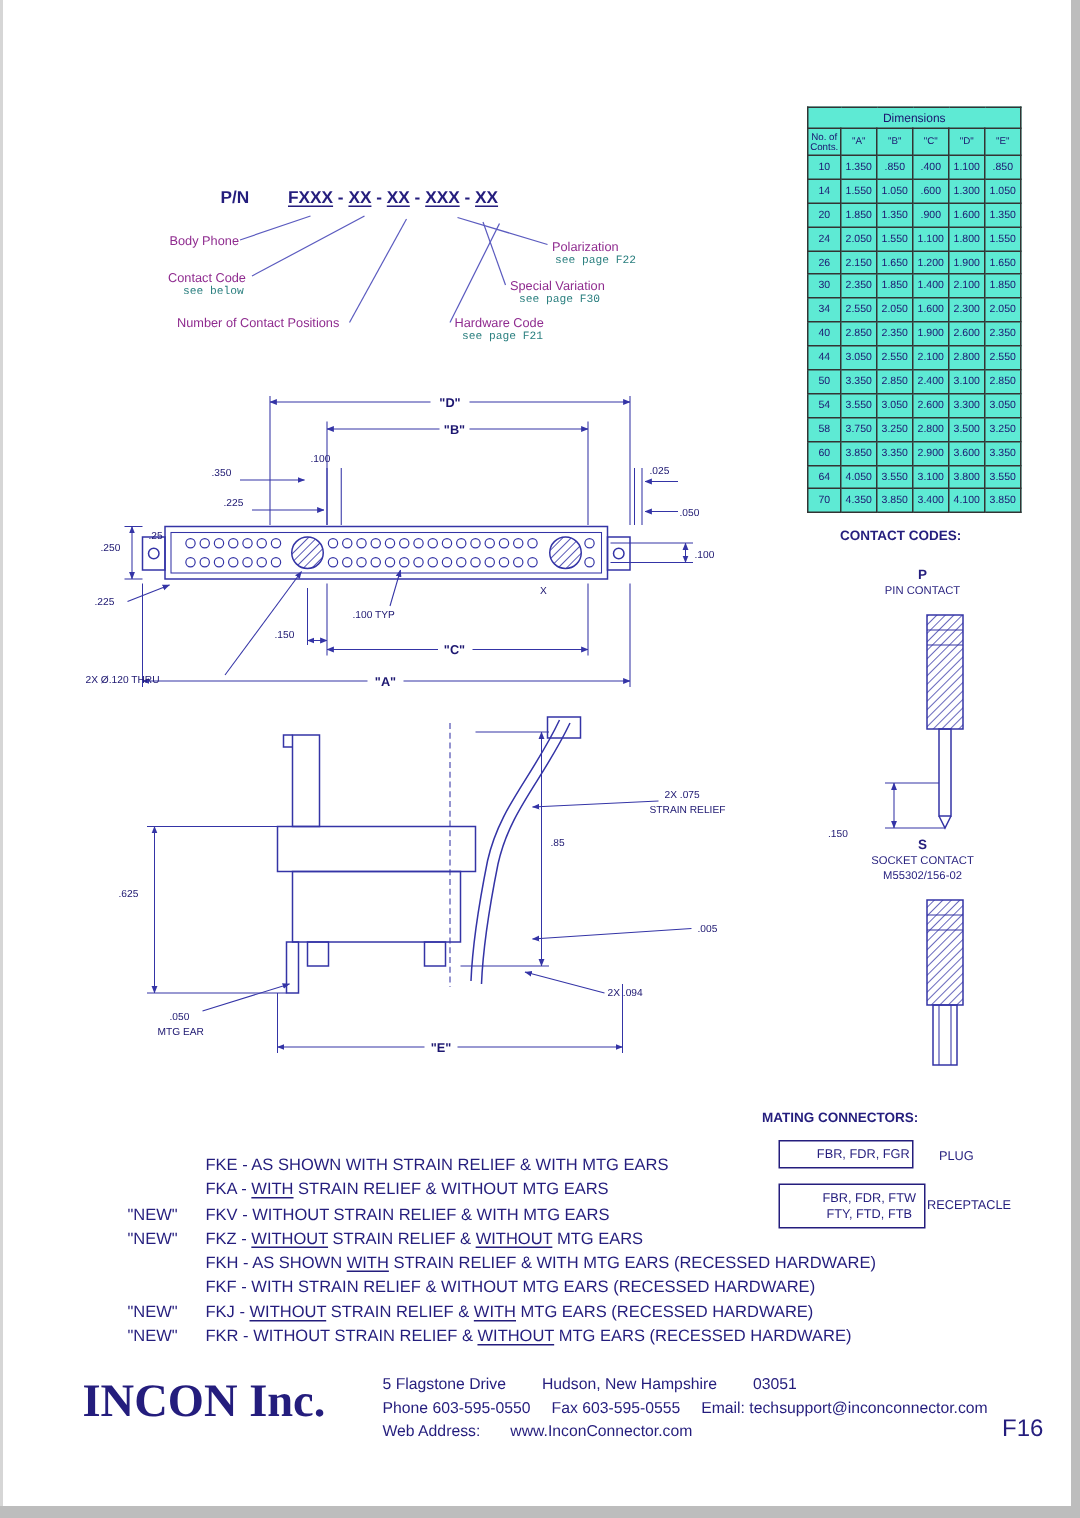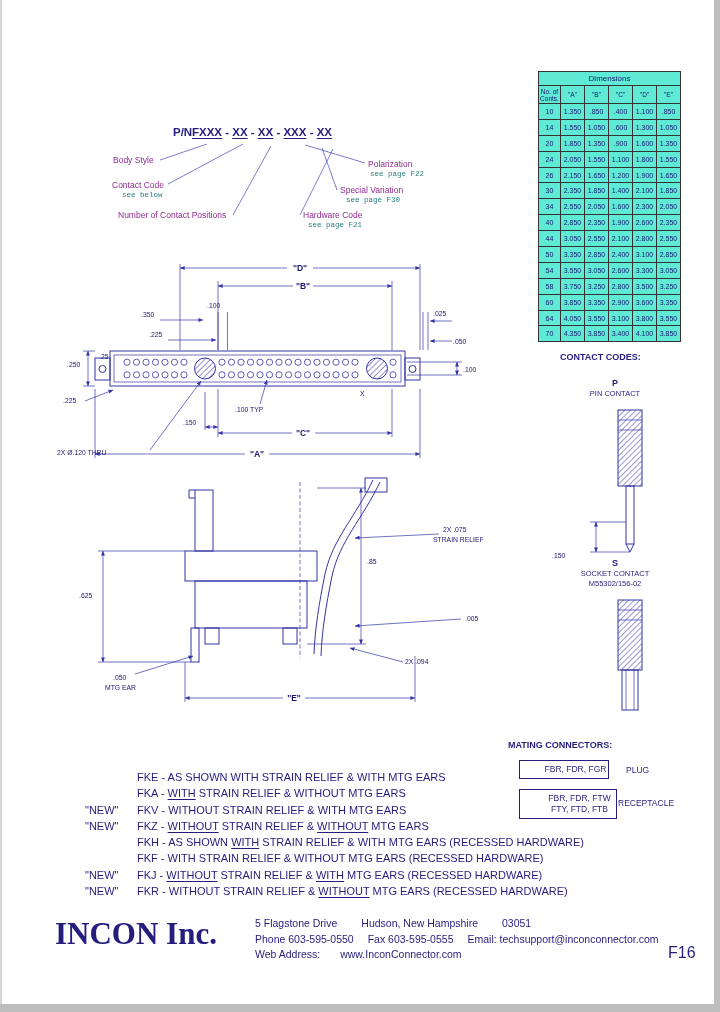--- a/index.html
+++ b/index.html
@@ -201,33 +201,33 @@
           <td>70</td>
           <td>4.350</td>
           <td>3.850</td>
           <td>3.400</td>
           <td>4.100</td>
           <td>3.850</td>
         </tr>
       </tbody>
   </table>
 
-  <span class="abs pnl" style="left:147px;top:126px;margin-left:26px;">P/N</span>
+  <span class="abs pnl" style="left:147px;top:126px;">P/N</span>
   <span class="abs pnl" style="left:192px;top:126px;"><span class="useg">FXXX</span><span> - </span><span class="useg">XX</span><span> - </span><span class="useg">XX</span><span> - </span><span class="useg">XXX</span><span> - </span><span class="useg">XX</span></span>
 
   <svg class="abs" style="left:100px;top:122px;" width="320" height="115" viewBox="0 0 320 115">
     <line class="ldr" x1="60" y1="38" x2="107" y2="22"></line>
     <line class="ldr" x1="68" y1="62" x2="143" y2="22"></line>
     <line class="ldr" x1="133" y1="93" x2="171" y2="24"></line>
     <line class="ldr" x1="265" y1="41" x2="205" y2="23"></line>
     <line class="ldr" x1="237" y1="68" x2="222" y2="26"></line>
     <line class="ldr" x1="200" y1="93" x2="233" y2="27"></line>
   </svg>
 
-  <div class="abs callout" style="left:113px;top:155px;">Body Style</div>
+  <div class="abs callout" style="left:113px;top:155px;">Body Phone</div>
   <div class="abs callout" style="left:112px;top:180px;">Contact Code</div>
   <div class="abs note" style="left:122px;top:191px;">see below</div>
   <div class="abs callout" style="left:118px;top:210px;">Number of Contact Positions</div>
   <div class="abs callout" style="left:368px;top:159px;">Polarization</div>
   <div class="abs note" style="left:370px;top:170px;">see page F22</div>
   <div class="abs callout" style="left:340px;top:185px;">Special Variation</div>
   <div class="abs note" style="left:346px;top:196px;">see page F30</div>
   <div class="abs callout" style="left:303px;top:210px;">Hardware Code</div>
   <div class="abs note" style="left:308px;top:221px;">see page F21</div>
 

